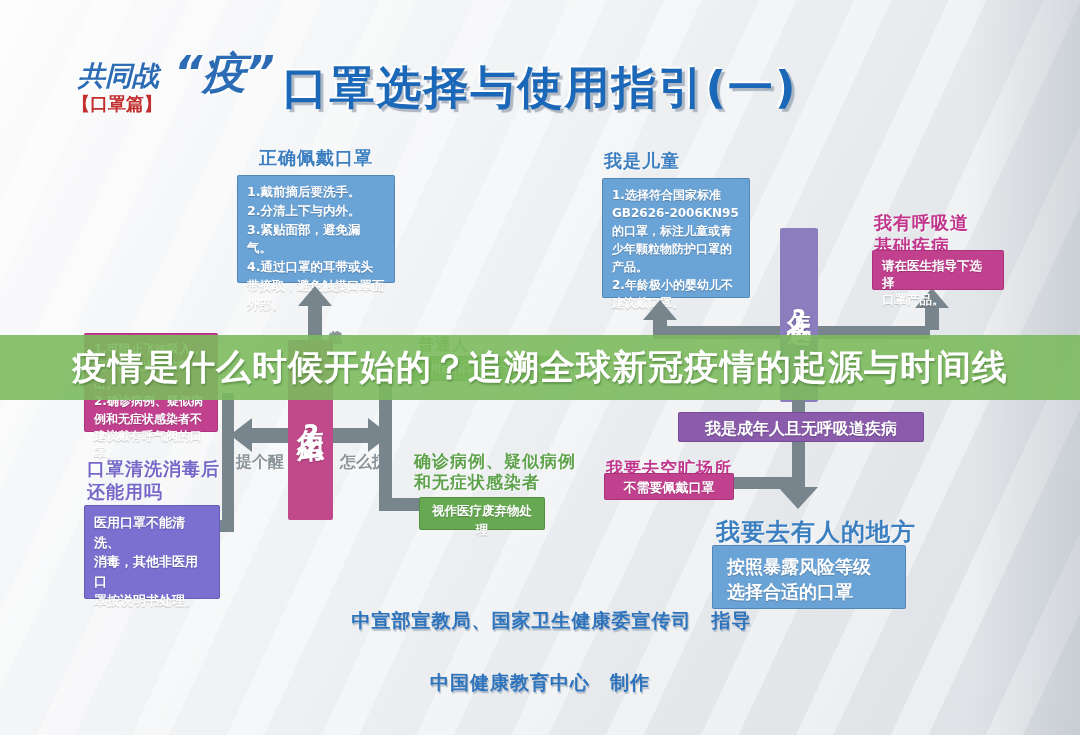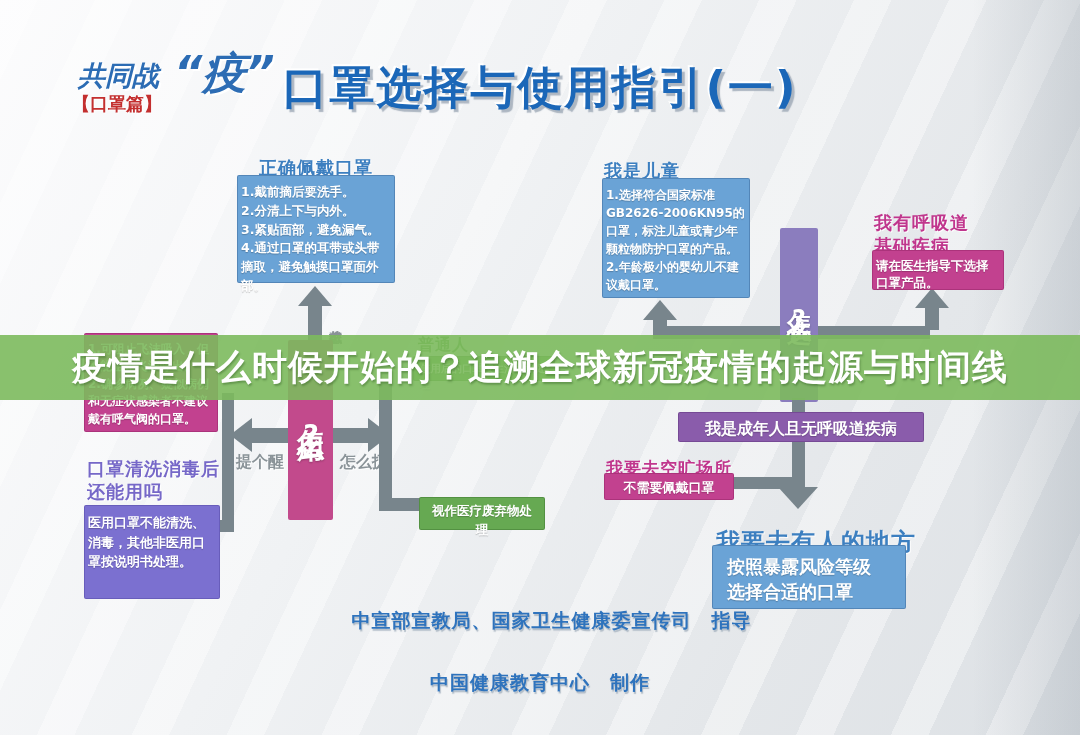--- a/index.html
+++ b/index.html
@@ -8,23 +8,23 @@
     font-family:"DejaVu Sans","Liberation Sans",sans-serif;
     background:
       linear-gradient(90deg, rgba(255,255,255,0) 90%, rgba(150,160,170,0.30) 100%),
       repeating-linear-gradient(115deg, rgba(255,255,255,0.40) 0 34px, rgba(255,255,255,0) 34px 86px),
       linear-gradient(120deg,#fcfcfd 0%,#f0f2f4 40%,#e4e7ea 75%,#dde1e5 100%);
   }
   .abs{position:absolute;}
   .heading{font-weight:bold;white-space:pre-line;line-height:1.25;letter-spacing:1px;
            text-shadow:1px 1px 0 rgba(255,255,255,0.85);}
   .box{color:#fff;font-weight:bold;white-space:pre-line;line-height:1.5;
-       padding:7px 3px;box-sizing:border-box;border-radius:2px;
+       padding:7px 9px;box-sizing:border-box;border-radius:2px;
        text-shadow:0 1px 1px rgba(0,0,0,0.22);}
-  .h-blue{color:var(--heading-blue,#3c7fc0);margin-top:10px;}
+  .h-blue{color:var(--heading-blue,#3c7fc0);}
   .h-pink{color:var(--heading-pink,#c0368d);margin-top:11px;}
   .h-purple{color:var(--heading-purple,#7668c8);}
   .h-green{color:var(--heading-green,#5ea24c);}
   .b-blue{background:var(--box-blue,#6aa3d6);border:1px solid rgba(40,80,130,0.35);}
   .b-pink{background:var(--box-pink,#c2418f);border:1px solid rgba(120,20,80,0.30);}
   .b-purple{background:var(--box-purple,#7b70d0);border:1px solid rgba(60,50,140,0.30);}
   .b-green{background:var(--box-green,#66a952);border:1px solid rgba(40,90,30,0.30);}
   .hub{color:#fff;font-weight:bold;border-radius:2px;
        writing-mode:vertical-rl;text-orientation:upright;letter-spacing:4px;
        display:flex;align-items:center;justify-content:center;
@@ -115,20 +115,22 @@
   <div class="abs line" style="left:200px;top:520px;width:34px;height:12px;"></div>
 
   <div class="abs heading h-purple" style="left:87px;top:458px;font-size:18px;">口罩清洗消毒后
 还能用吗</div>
   <div class="abs box b-purple" style="left:84px;top:505px;width:136px;height:94px;font-size:13px;">医用口罩不能清洗、
 消毒，其他非医用口
 罩按说明书处理。</div>
 
   <div class="abs line" style="left:379px;top:381px;width:13px;height:130px;"></div>
   <div class="abs line" style="left:391px;top:498px;width:29px;height:13px;"></div>
+  <div class="abs heading h-green" style="left:414px;top:451px;font-size:17px;">确诊病例、疑似病例
+和无症状感染者</div>
   <div class="abs box b-green" style="left:419px;top:497px;width:126px;height:33px;font-size:12.5px;padding:4px 6px;text-align:center;">视作医疗废弃物处理</div>
 
   <div class="abs box" style="left:678px;top:412px;width:246px;height:30px;font-size:16px;text-align:center;padding:4px 0;background:var(--bar-violet,#8a5cab);border:1px solid rgba(80,40,110,0.35);">我是成年人且无呼吸道疾病</div>
   <div class="abs line" style="left:792px;top:442px;width:13px;height:45px;"></div>
   <div class="abs line" style="left:723px;top:477px;width:82px;height:12px;"></div>
   <div class="abs arr-down" style="left:778px;top:487px;"></div>
 
   <div class="abs heading h-pink" style="left:606px;top:447px;font-size:17px;">我要去空旷场所</div>
   <div class="abs box b-pink" style="left:604px;top:473px;width:130px;height:27px;font-size:13px;padding:4px 6px;text-align:center;">不需要佩戴口罩</div>
 

